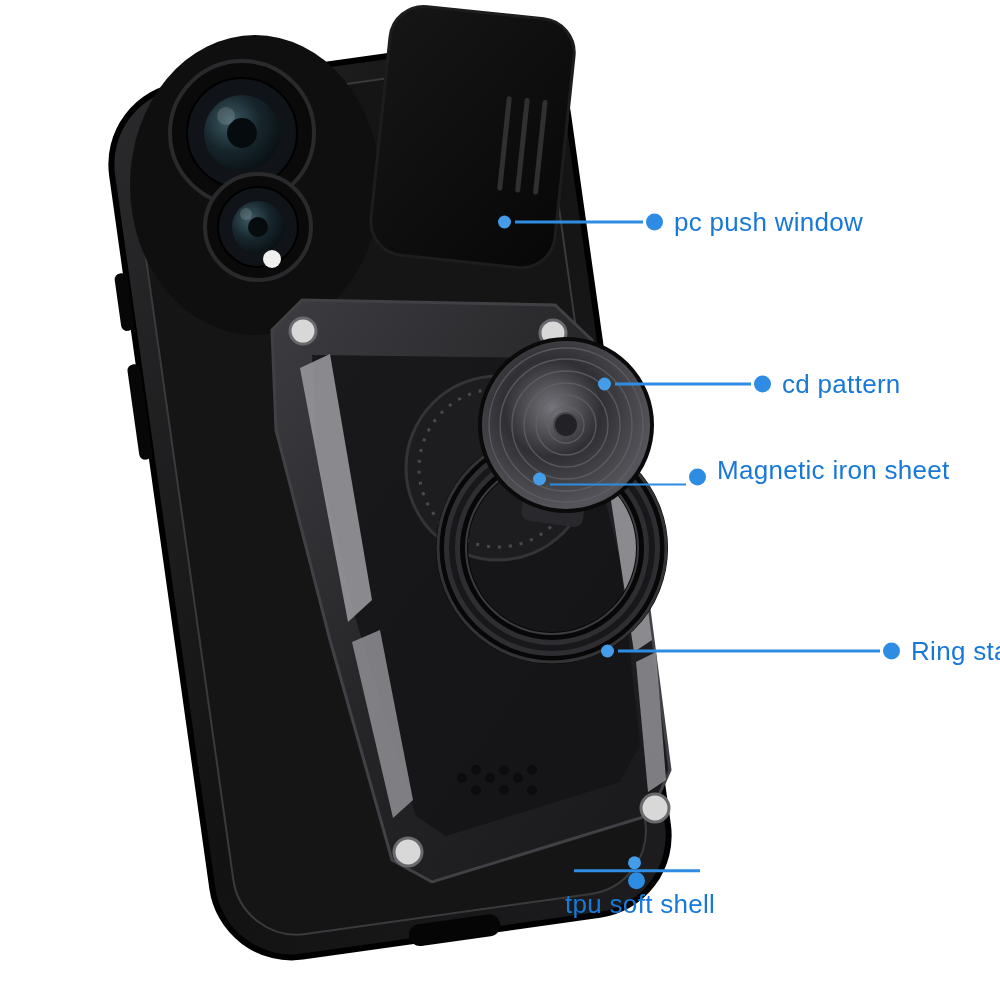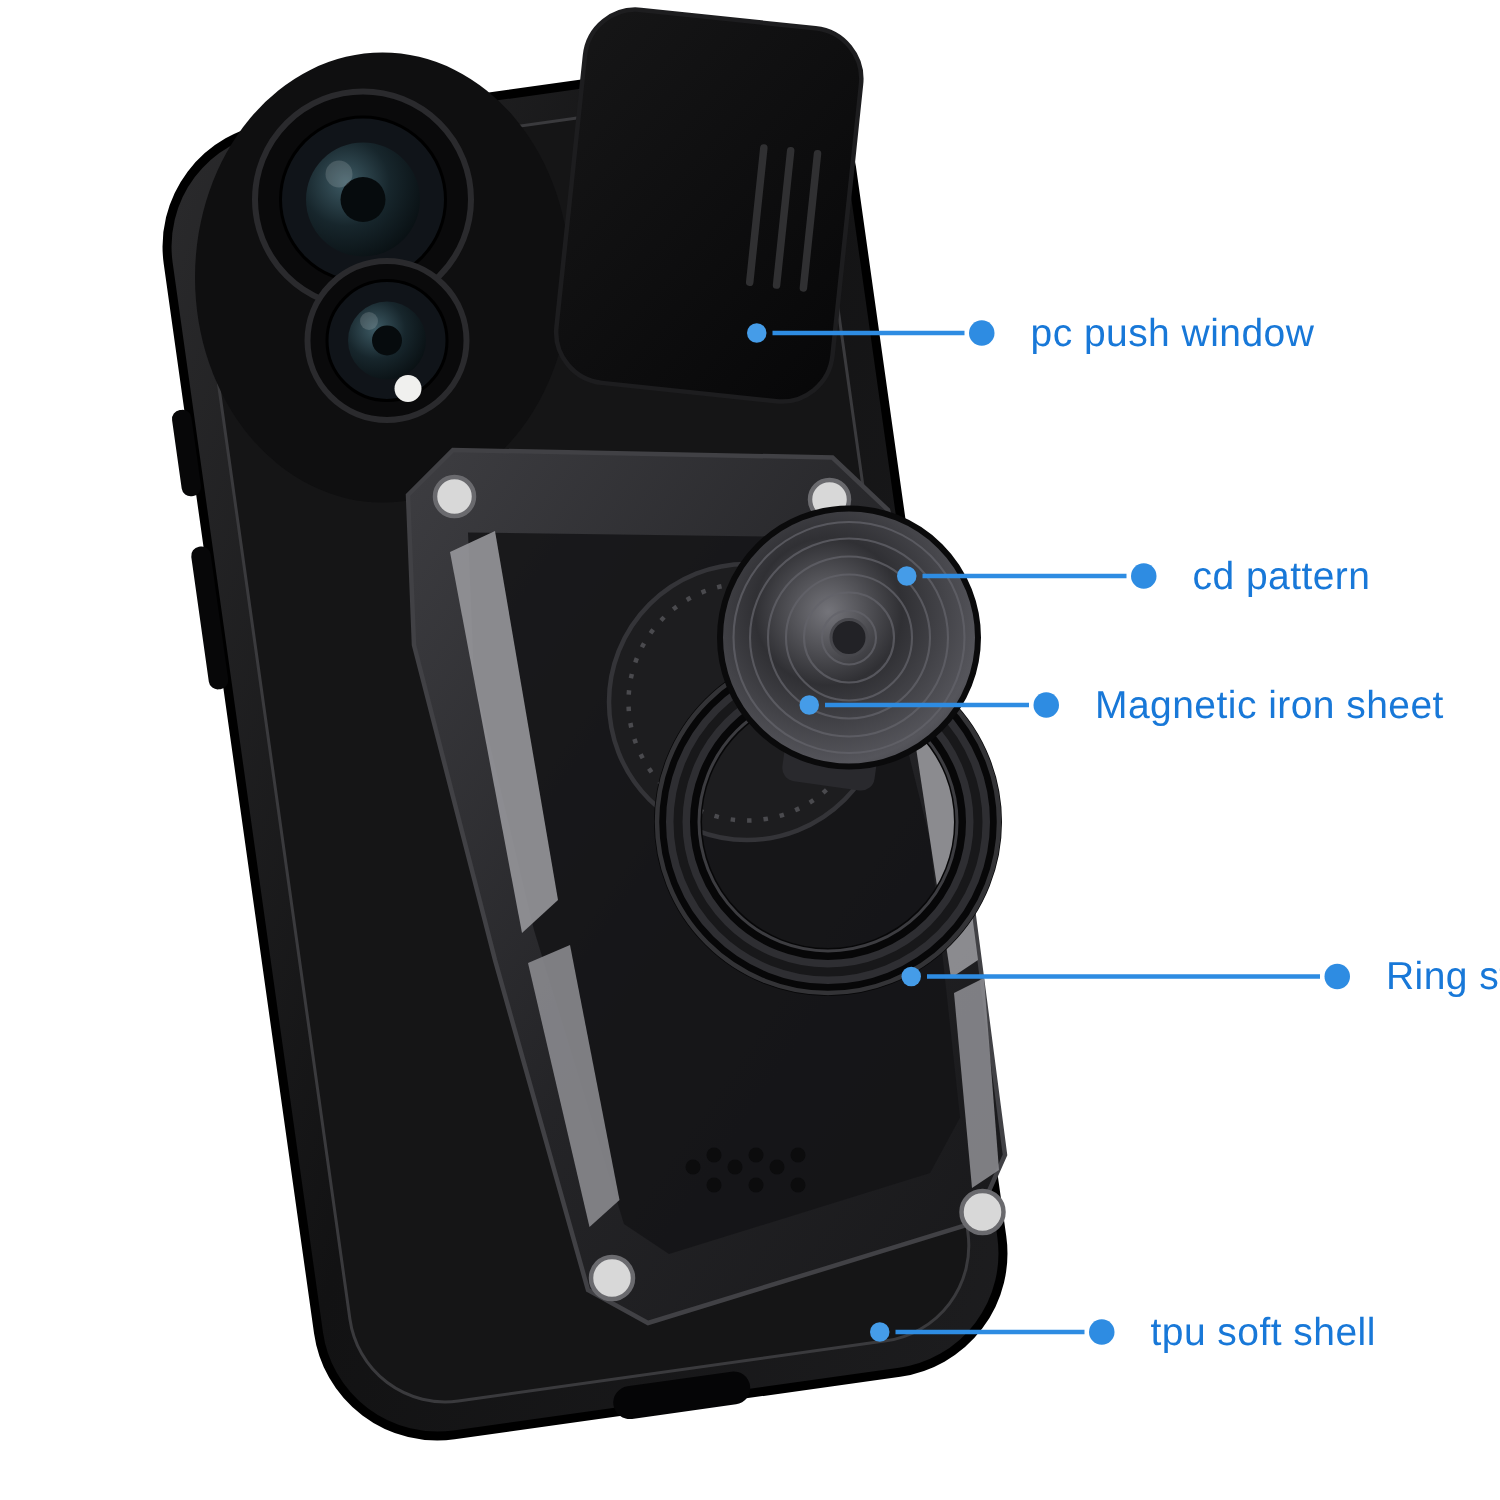--- a/index.html
+++ b/index.html
@@ -10,21 +10,21 @@
   .product-wrap{position:absolute;left:0;top:0;width:1000px;height:1000px;}
   .callout{
     position:absolute;display:flex;align-items:center;transform:translateY(-50%);
     white-space:nowrap;
   }
   .dot{border-radius:50%;flex:0 0 auto;}
   .dot.small{width:13px;height:13px;background:#459ce8;}
   .dot.big{width:17px;height:17px;background:#2e8ce2;margin-left:3px;}
   .c-line{height:2.5px;background:#2e8ce2;flex:0 0 auto;margin-left:4px;}
   .callout-label{
-    margin-left:24px;color:#1878d8;font-size:26px;letter-spacing:0.3px;
+    margin-left:11px;color:#1878d8;font-size:26px;letter-spacing:0.3px;
   }
 </style>
 </head>
 <body>
 
 <div class="stage">
 
   <div class="product-wrap">
     <svg width="1000" height="1000" viewBox="0 0 1000 1000">
       <defs>
@@ -159,34 +159,34 @@
     <span class="callout-label">pc push window</span>
   </div>
 
   <div class="callout" style="left:598px; top:384px;justify-content:flex-end;">
     <span class="dot small"></span>
     <span class="c-line" style="width:136px"></span>
     <span class="dot big"></span>
     <span class="callout-label">cd pattern</span>
   </div>
 
-  <div class="callout" style="left:533px; top:470px;">
+  <div class="callout" style="left:533px; top:470px;align-items:flex-end;">
     <span class="dot small"></span>
     <span class="c-line" style="width:136px"></span>
     <span class="dot big"></span>
     <span class="callout-label">Magnetic iron sheet</span>
   </div>
 
   <div class="callout" style="left:601px; top:651px;">
     <span class="dot small"></span>
     <span class="c-line" style="width:262px"></span>
     <span class="dot big"></span>
     <span class="callout-label">Ring stand</span>
   </div>
 
-  <div class="callout" style="left:580px; top:888px;">
+  <div class="callout" style="left:554px; top:888px;flex-direction:column;">
     <span class="dot small"></span>
     <span class="c-line" style="width:126px"></span>
     <span class="dot big"></span>
     <span class="callout-label">tpu soft shell</span>
   </div>
 
 </div>
 
 </body></html>

